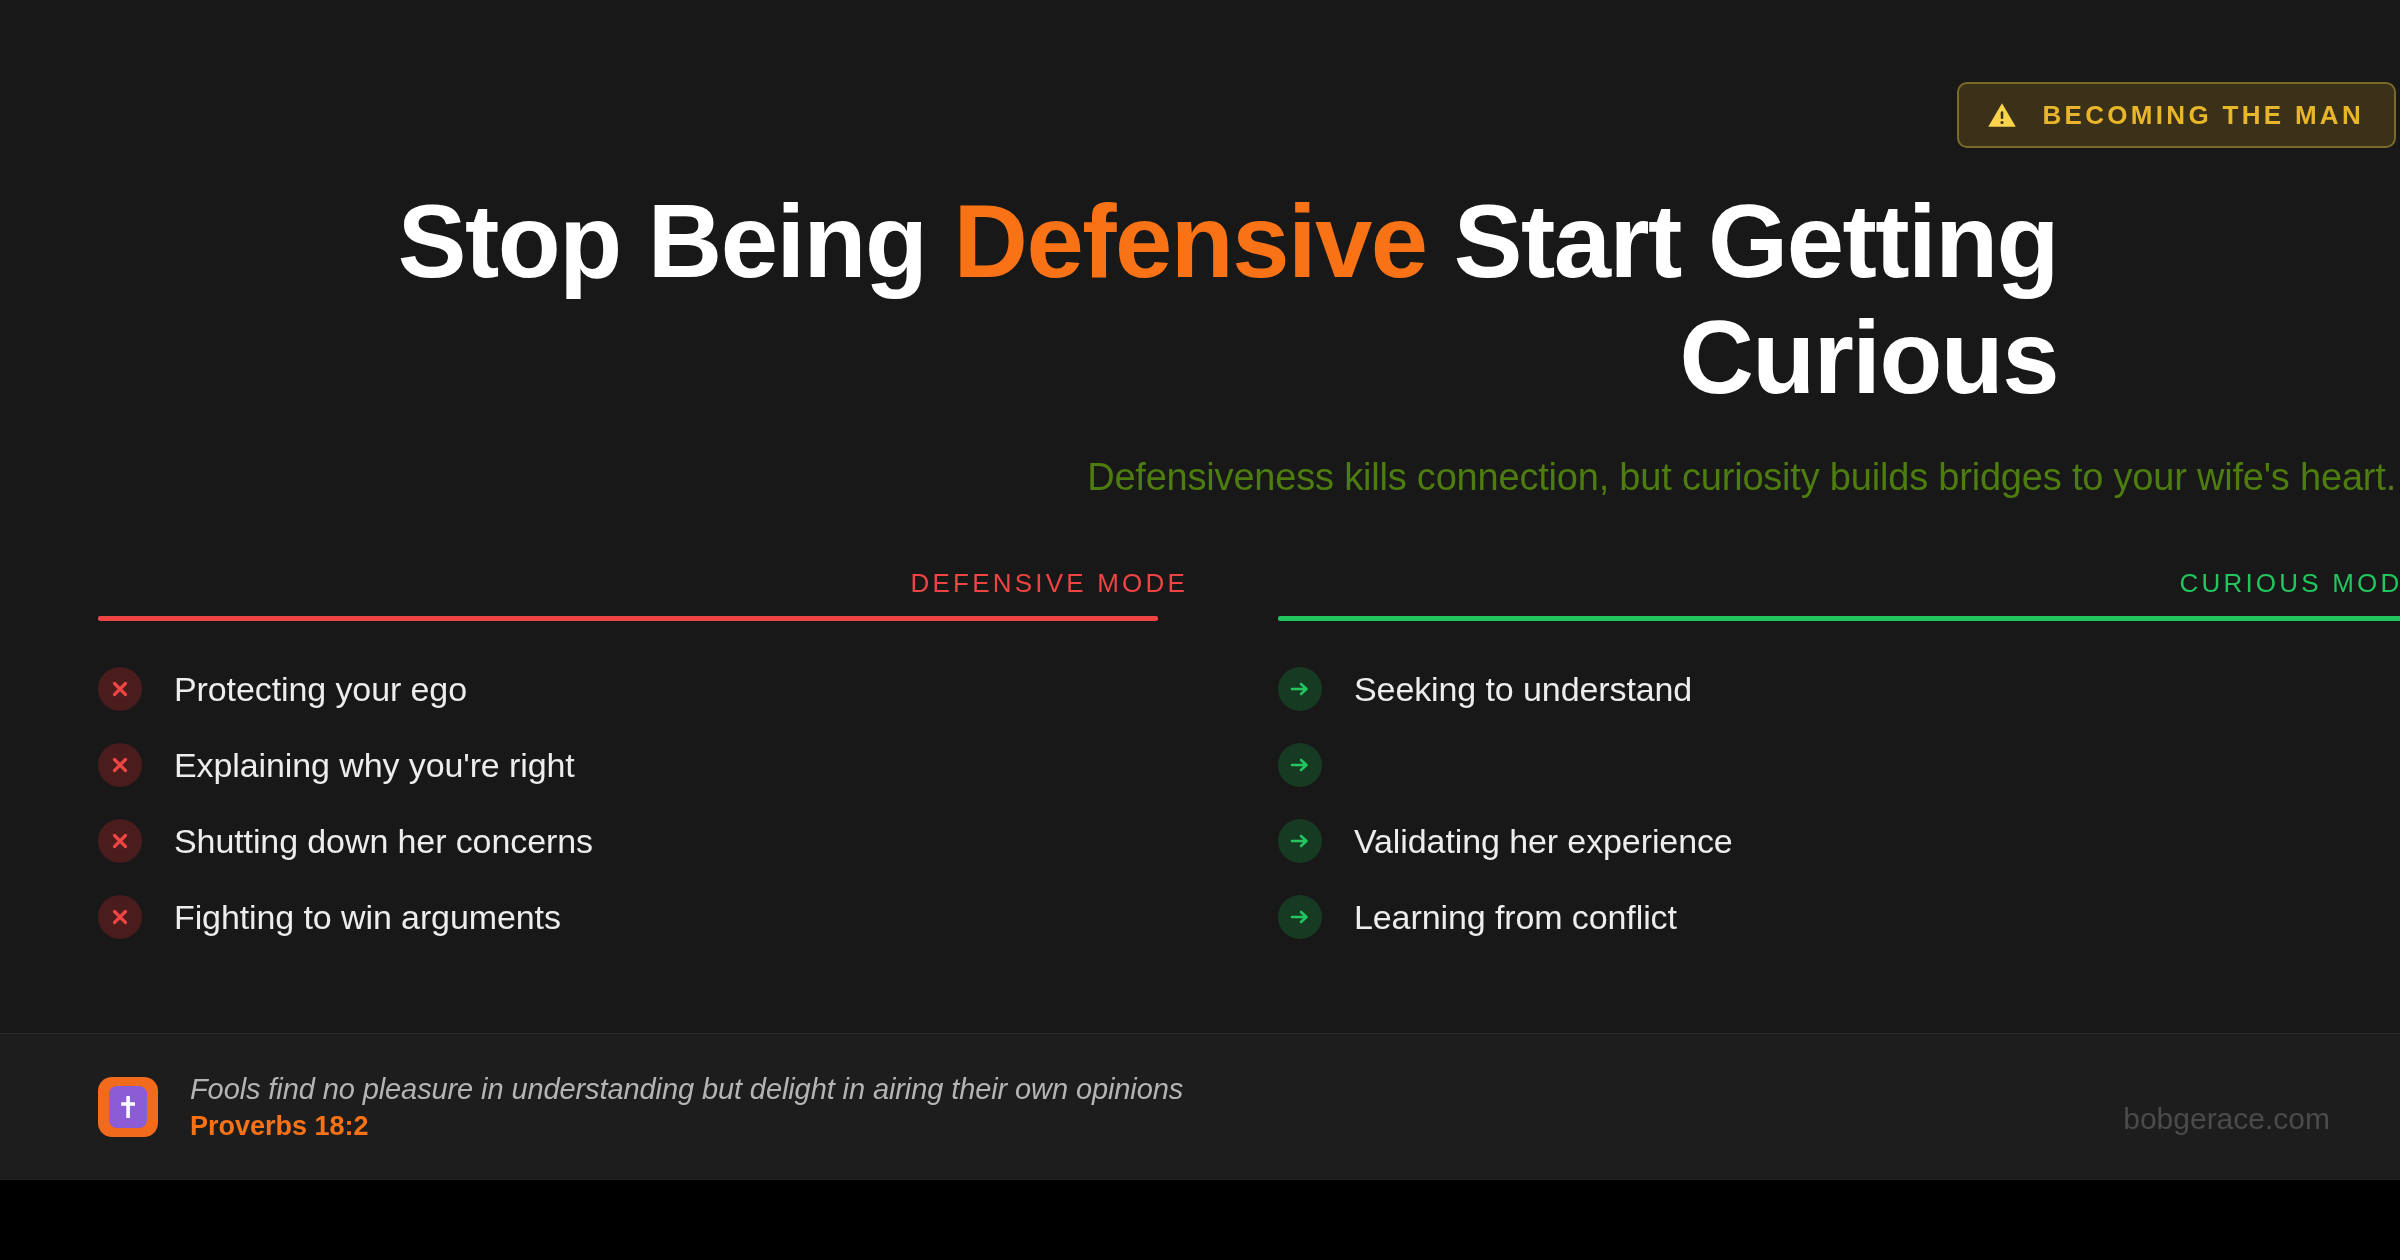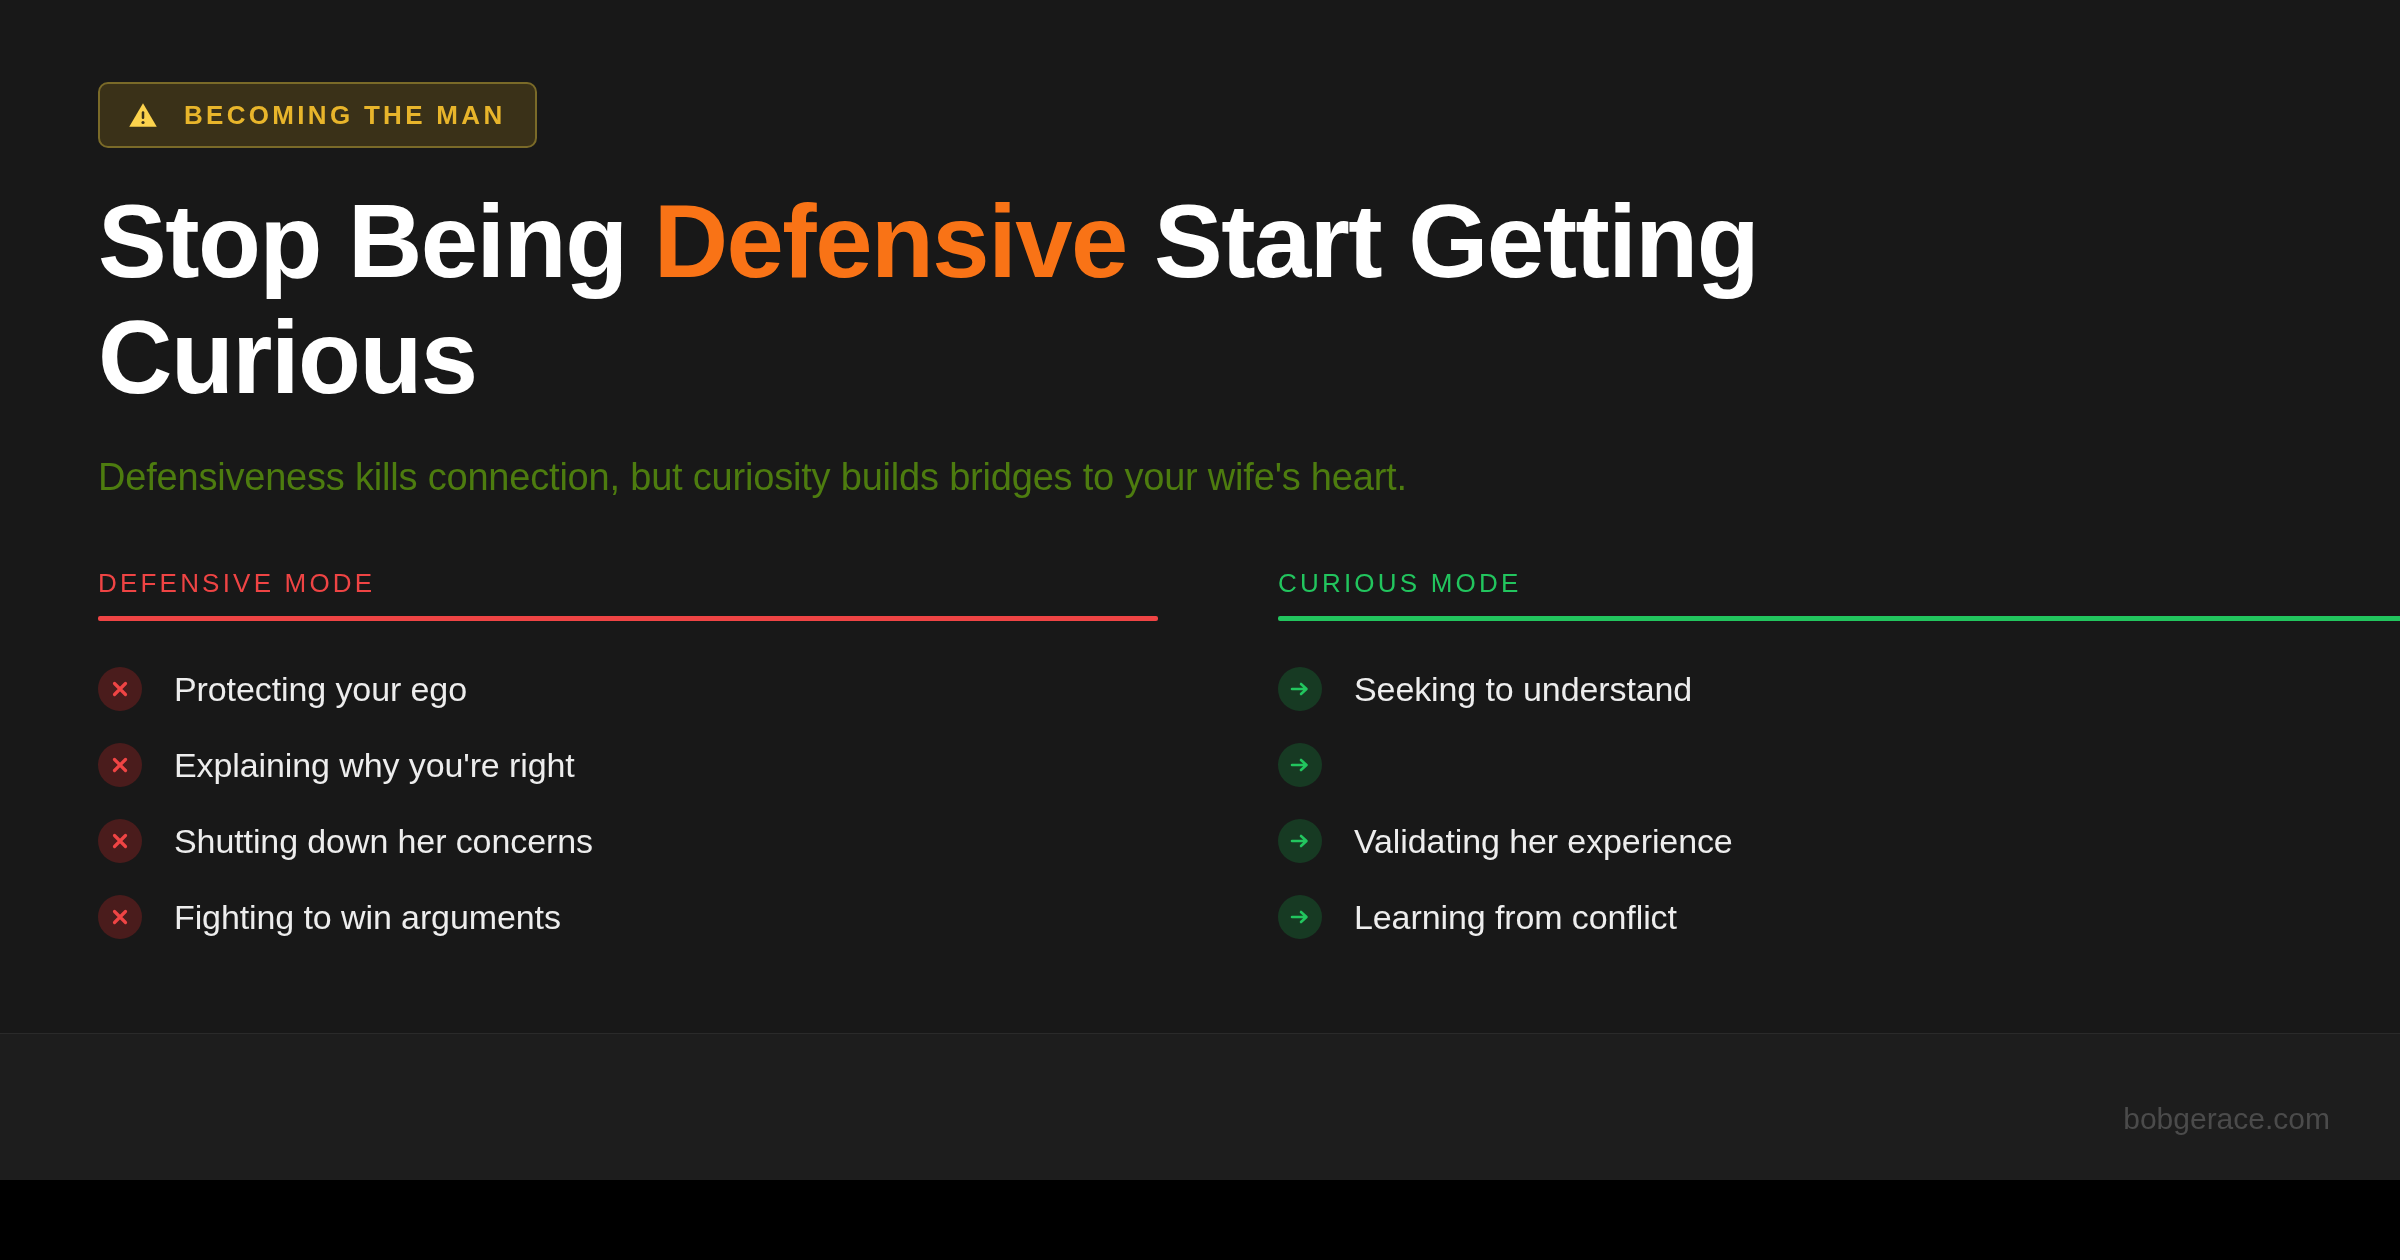--- a/index.html
+++ b/index.html
@@ -21,21 +21,22 @@
     display:flex;
     flex-direction:column;
   }
 
   
   .body-area {
     position:relative;
     flex:0 0 1033px;
     height:1033px;
     background:#181818;
-    padding:82px 16px 0 98px;
+    padding:82px 4px 0 98px;
+    text-align:right;
   }
 
   
   .badge {
     display:inline-flex;
     align-items:center;
     gap:26px;
     height:66px;
     padding:0 30px 0 28px;
     background:#3a3118;
@@ -305,18 +306,32 @@
             <span class="row-label">Learning from conflict</span>
           </div>
 
         </div>
       </div>
 
     </div>
   </div>
 
   <div class="footer">
+    <div class="scripture">
+      <span class="cross-badge">
+        <span class="cross-inner">
+          <svg width="20" height="26" viewBox="0 0 20 26" aria-hidden="true">
+            <rect x="8.3" y="2" width="3.6" height="22" rx="0.6" fill="#ffffff"></rect>
+            <rect x="3.2" y="8.2" width="13.8" height="3.6" rx="0.6" fill="#ffffff"></rect>
+          </svg>
+        </span>
+      </span>
+      <div class="scripture-text">
+        <div class="scripture-quote">Fools find no pleasure in understanding but delight in airing their own opinions</div>
+        <div class="scripture-ref">Proverbs 18:2</div>
+      </div>
+    </div>
     <div class="watermark">bobgerace.com</div>
   </div>
 
   <div class="bottom-strip"></div>
 
 </div>
 
 </body></html>

